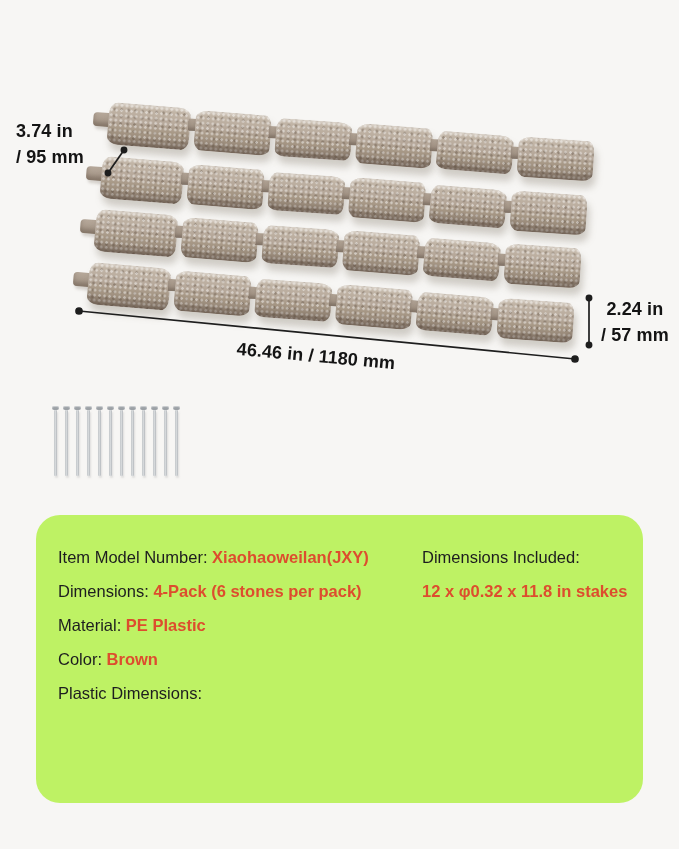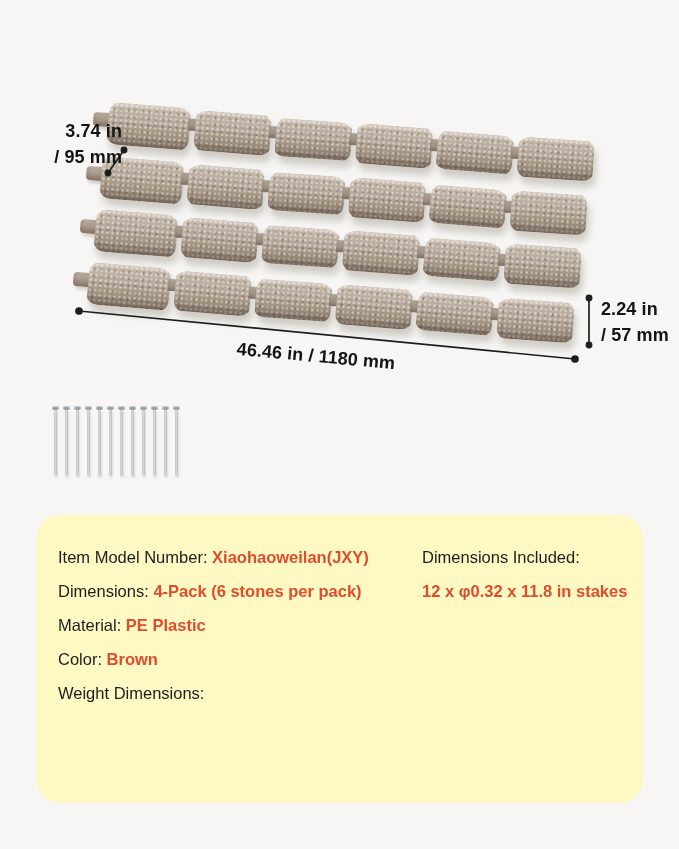--- a/index.html
+++ b/index.html
@@ -49,42 +49,42 @@
     background:linear-gradient(180deg,#b0a294,#998a7c);
     box-shadow:inset 0 -3px 3px rgba(80,65,55,.3);
   }
 
   
   .dims{position:absolute;left:0;top:0;pointer-events:none;}
   .dim-label{
     position:absolute;color:#141414;font-size:18px;font-weight:600;
     line-height:26px;letter-spacing:.1px;white-space:nowrap;
   }
-  .dim-width{left:44px;top:118px;width:78px;text-align:right;}
+  .dim-width{left:16px;top:118px;width:78px;text-align:left;}
   .dim-length{left:216px;top:343px;width:200px;text-align:center;transform:rotate(5.2deg);}
-  .dim-height{left:601px;top:296px;text-align:left;}
+  .dim-height{left:601px;top:296px;text-align:center;}
 
   
   .stakes{position:absolute;left:54px;top:406px;display:flex;gap:8px;height:72px;}
   .stake{
     position:relative;display:block;width:3px;height:66px;margin-top:4px;
     background:linear-gradient(90deg,#bcc0c3,#dcdfe1 40%,#b4b8bc);
     border-radius:1px;
     box-shadow:1px 2px 2px rgba(150,150,150,.25);
   }
   .stake::before{
     content:"";position:absolute;top:-4px;left:-2px;width:7px;height:4px;
     background:#9ca1a6;border-radius:2px;
     box-shadow:inset 0 1px 1px rgba(255,255,255,.5);
   }
 
   
   .card{
     position:absolute;left:36px;top:515px;width:607px;height:288px;
-    background:#fef9c3;border-radius:24px;box-sizing:border-box;
+    background:#bef264;border-radius:24px;box-sizing:border-box;
     padding:25px 18px 0 22px;display:flex;
   }
   .col-left{width:364px;flex:none;}
   .col-right{flex:1;}
   .spec-row{line-height:34px;font-size:16.5px;color:#1d1d1f;white-space:nowrap;}
   .spec-label{color:#1d1d1f;font-weight:400;}
   .spec-value{color:#dd4d2e;font-weight:600;}
 </style>
 </head>
 <body>
@@ -184,21 +184,21 @@
       <div class="spec-row">
         <span class="spec-label">Dimensions: </span><span class="spec-value">4-Pack (6 stones per pack)</span>
       </div>
       <div class="spec-row">
         <span class="spec-label">Material: </span><span class="spec-value">PE Plastic</span>
       </div>
       <div class="spec-row">
         <span class="spec-label">Color: </span><span class="spec-value">Brown</span>
       </div>
       <div class="spec-row">
-        <span class="spec-label">Weight Dimensions:</span>
+        <span class="spec-label">Plastic Dimensions:</span>
       </div>
     </div>
     <div class="col-right">
       <div class="spec-row">
         <span class="spec-label">Dimensions Included:</span>
       </div>
       <div class="spec-row">
         <span class="spec-value">12 x φ0.32 x 11.8 in stakes</span>
       </div>
     </div>

